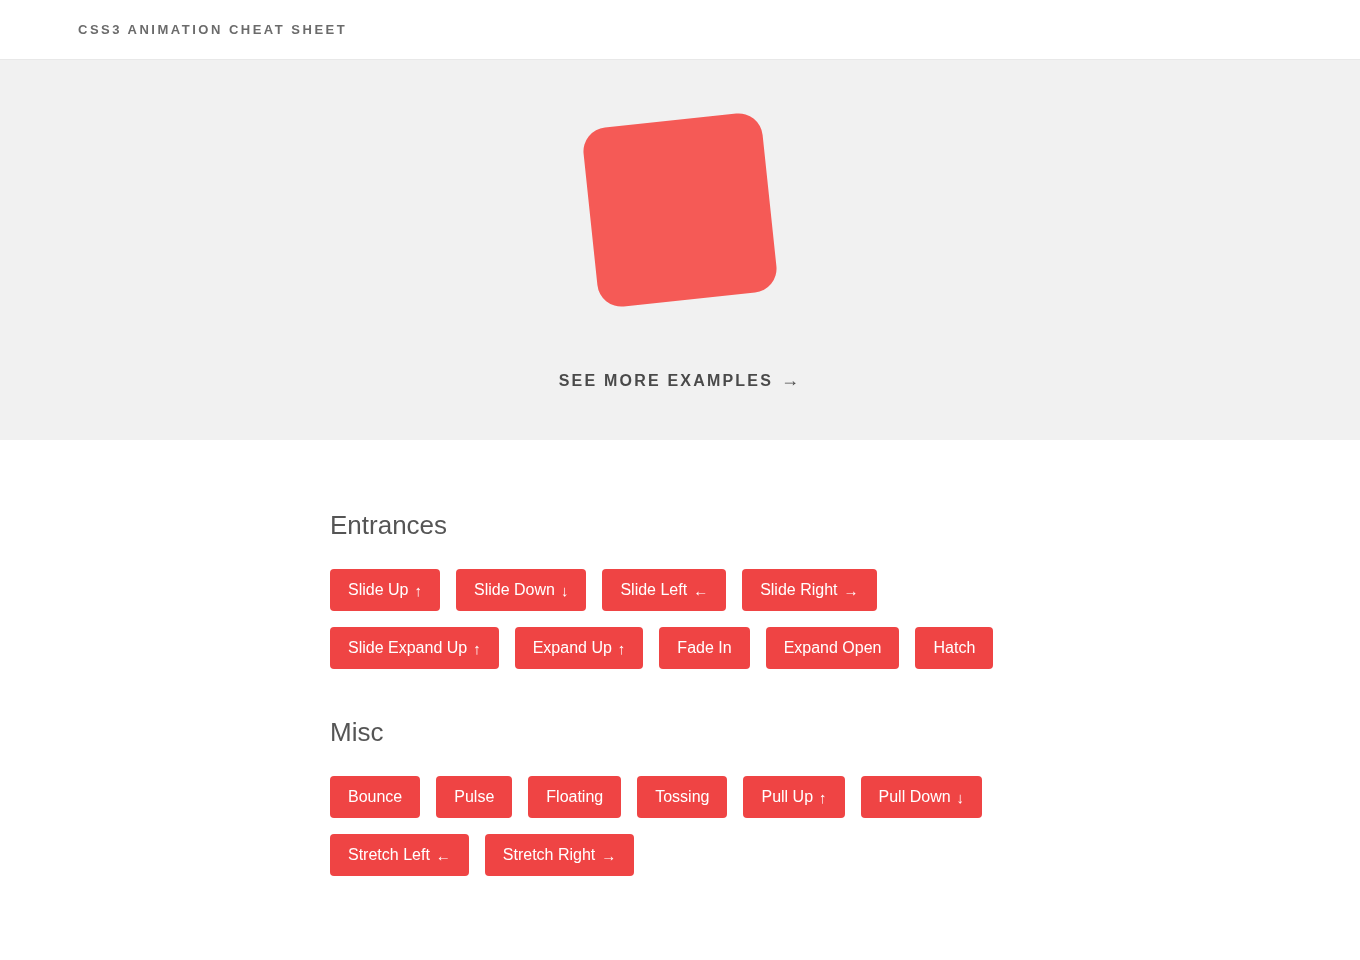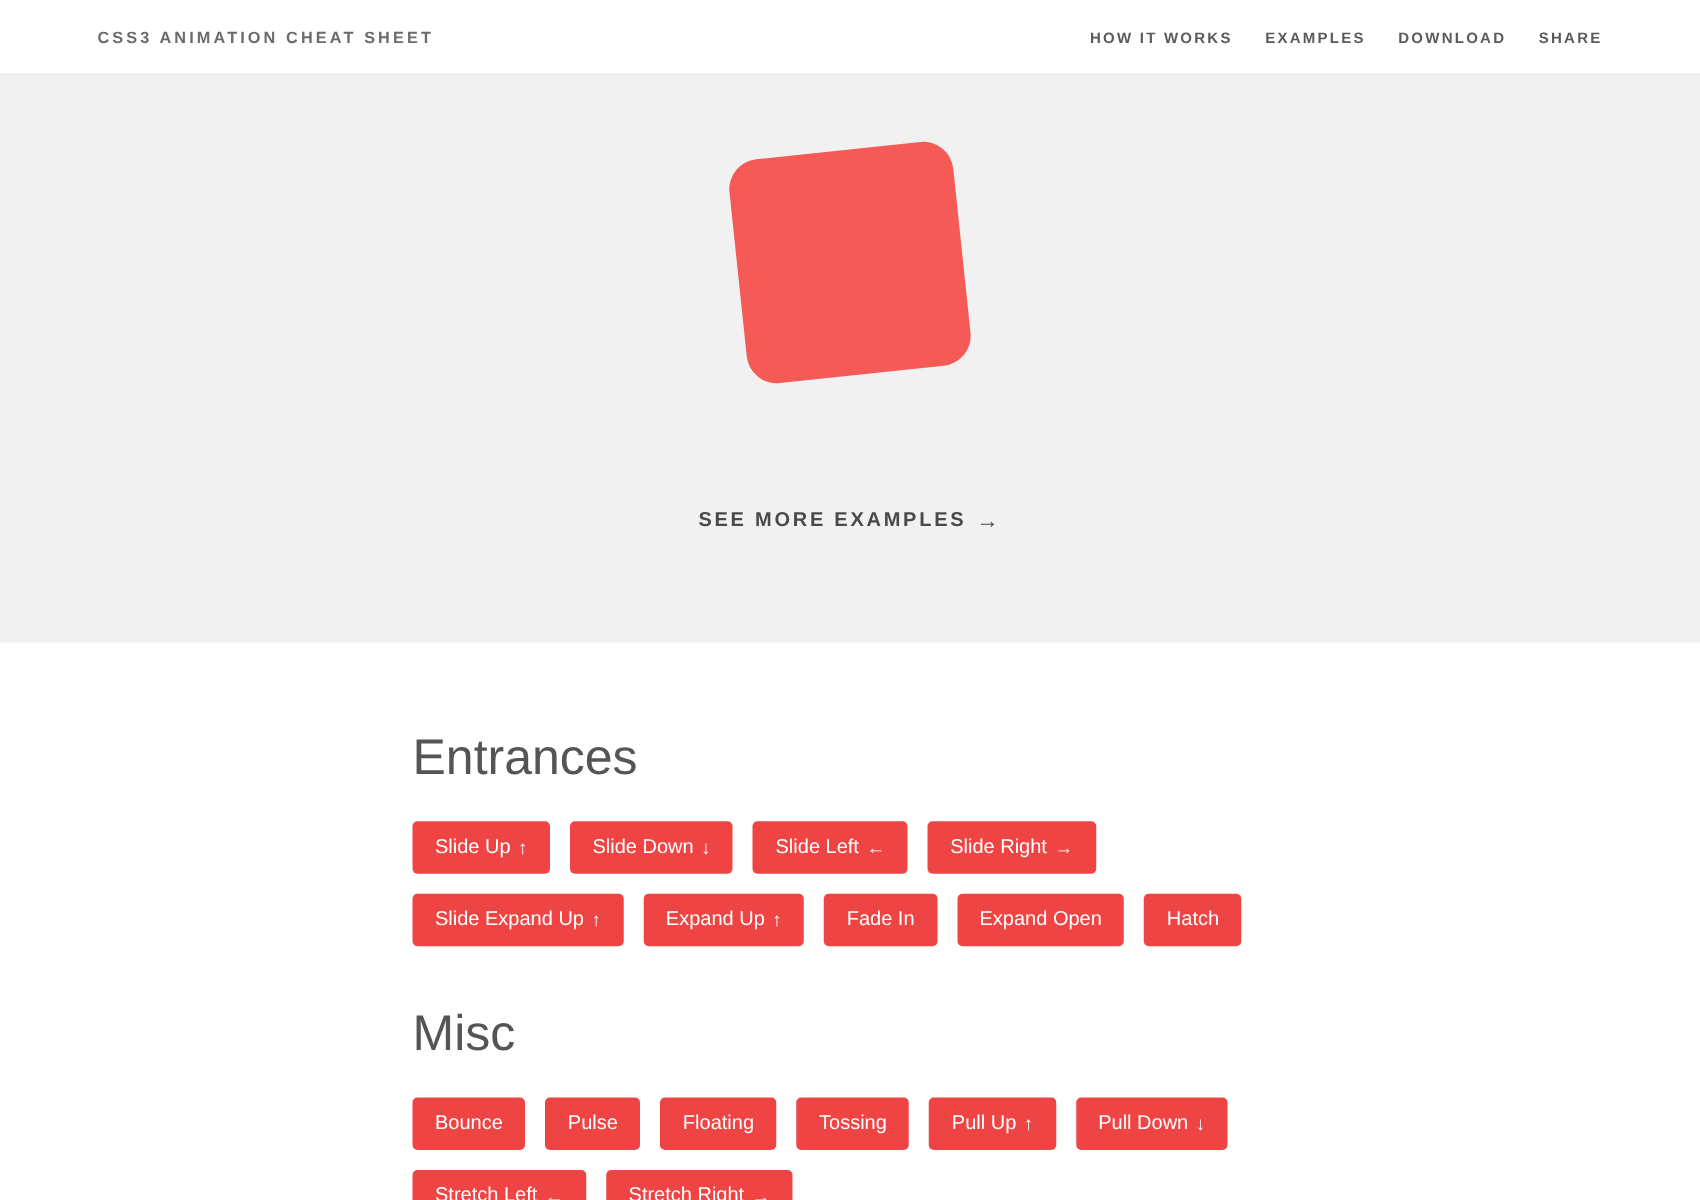--- a/index.html
+++ b/index.html
@@ -33,25 +33,24 @@
     .nav a {
       font-size: 12px;
       font-weight: 700;
       letter-spacing: 1.8px;
       color: #5a5a5a;
       text-decoration: none;
     }
     
     .hero {
       background: #f1f1f1;
-      padding: 60px 0 87px;
+      padding: 60px 0 49px;
       display: flex;
       flex-direction: column;
       align-items: center;
-      gap: 36px;
     }
     
     .demo-box {
       width: 180px;
       height: 180px;
       background: #f55a56;
       border-radius: 24px;
       transform: rotate(-6deg);
       margin-bottom: 70px;
     }
@@ -72,21 +71,21 @@
       font-size: 18px;
     }
     
     .content {
       max-width: 780px;
       margin: 0 auto;
       padding: 50px 40px 80px;
     }
     
     .section-title {
-      font-size: 40px;
+      font-size: 26px;
       font-weight: 400;
       color: #555;
       margin: 20px 0 28px;
     }
     
     .section-title.misc {
       margin-top: 48px;
     }
     
     .btn-group {
@@ -112,26 +111,20 @@
     .btn .icon {
       font-size: 15px;
       line-height: 1;
     }
   </style>
 </head>
 <body>
 
 <header class="topbar">
   <div class="brand">CSS3 ANIMATION CHEAT SHEET</div>
-  <nav class="nav">
-    <a href="#">HOW IT WORKS</a>
-    <a href="#">EXAMPLES</a>
-    <a href="#">DOWNLOAD</a>
-    <a href="#">SHARE</a>
-  </nav>
 </header>
 
 <section class="hero">
   <div class="demo-box"></div>
   <a href="#" class="see-more">
     <span>SEE MORE EXAMPLES</span>
     <span class="arrow-icon">→</span>
   </a>
 </section>
 

